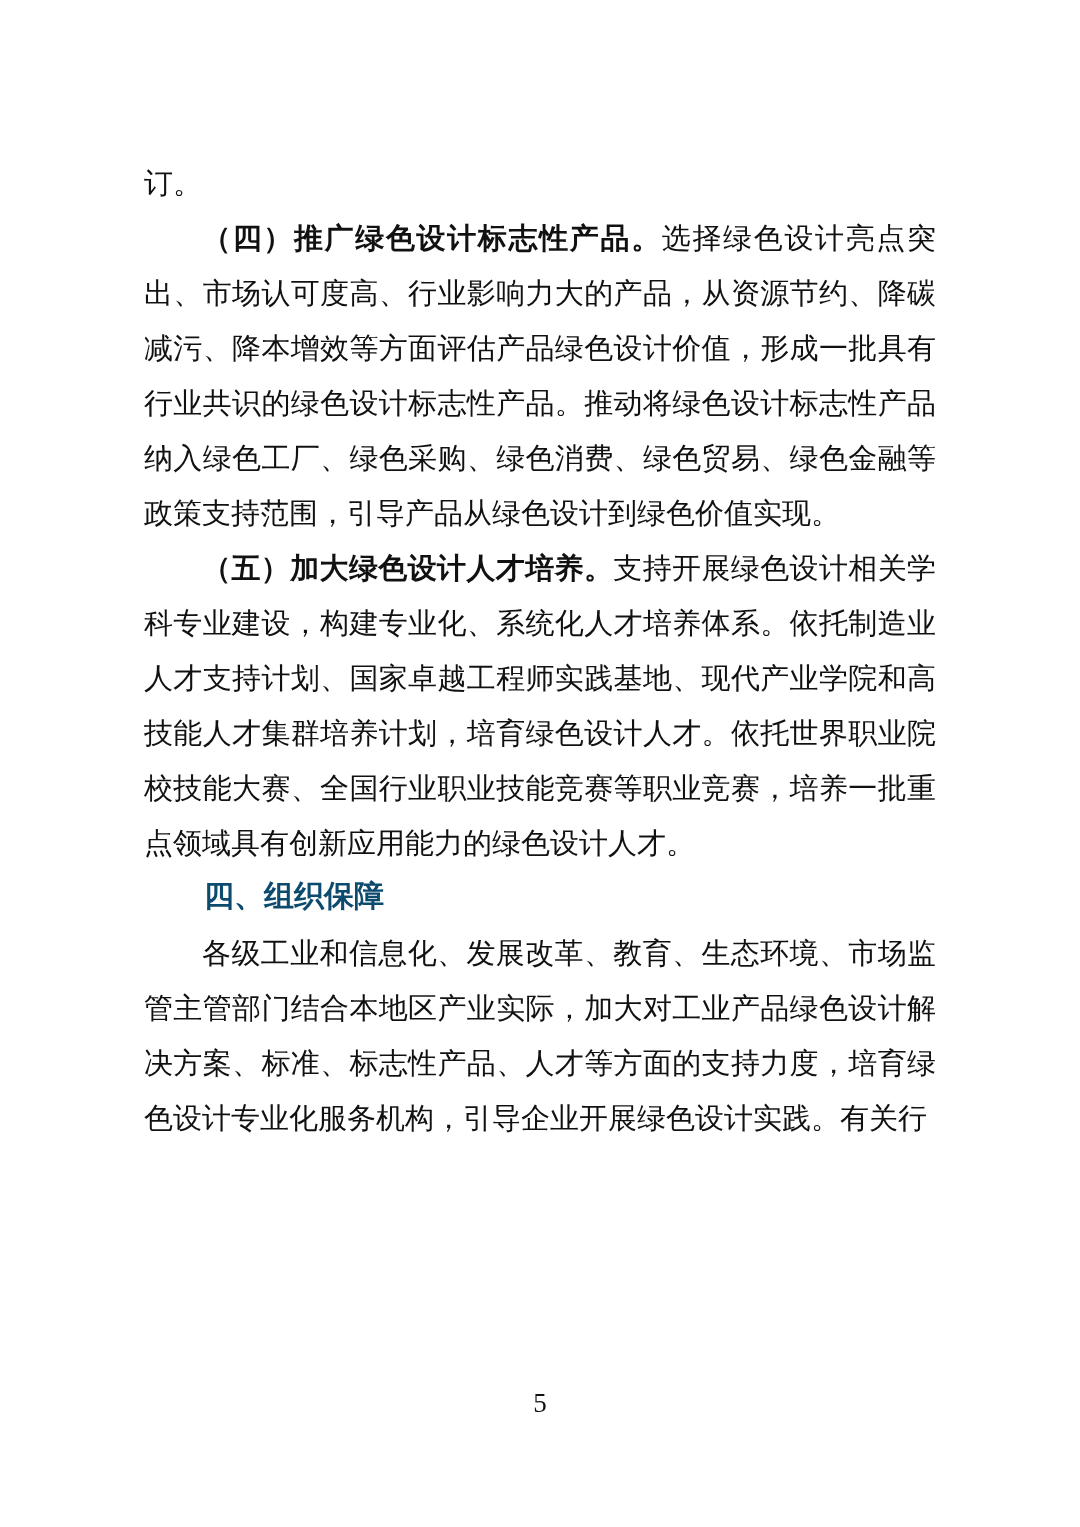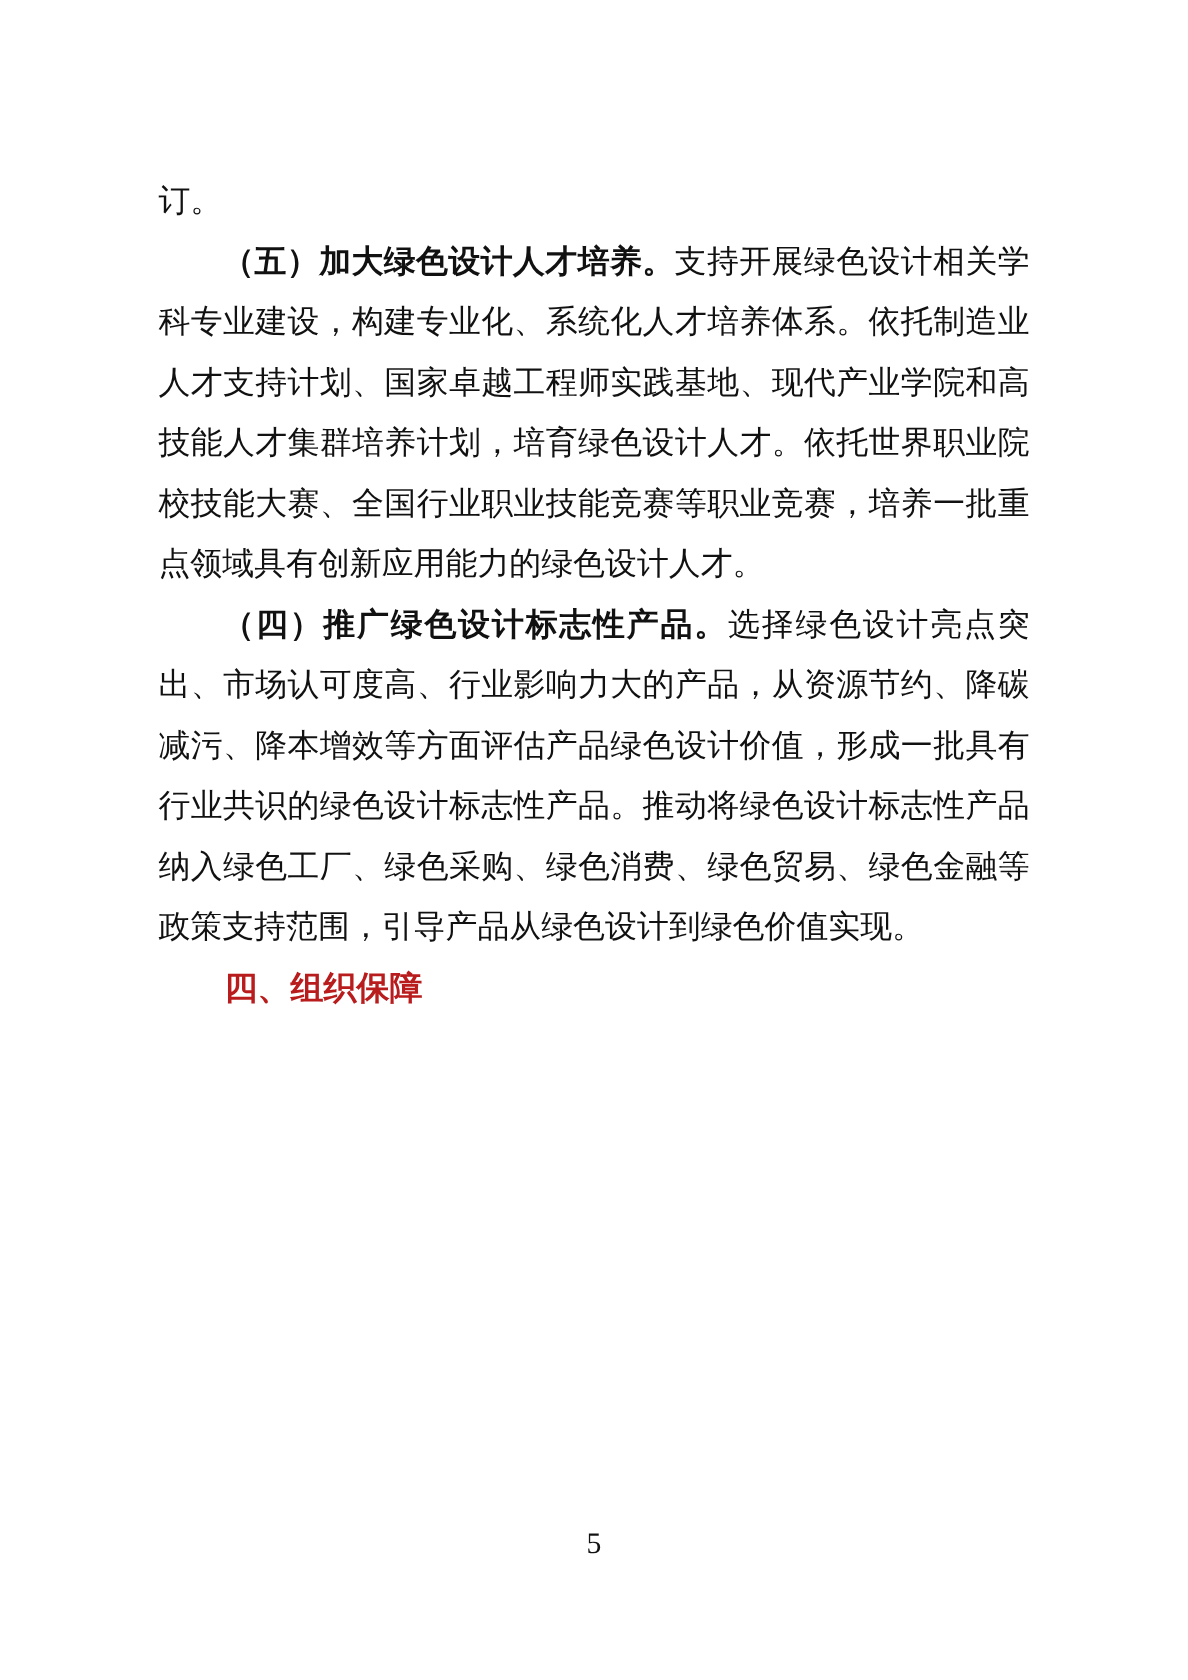--- a/index.html
+++ b/index.html
@@ -33,49 +33,50 @@
   }
   .para.continuation {
     text-indent: 0;
   }
   .para .lead {
     font-weight: bold;
   }
   .section-heading {
     margin: 0;
     text-indent: 2em;
-    font-family: Liberation Sans, sans-serif;
+    font-family: Liberation Mono, monospace;
     font-weight: bold;
     font-size: 30px;
     line-height: 55px;
-    color: #b91c1c;
+    color: #0c4a6e;
   }
   .footer {
     position: absolute;
     left: 0;
     top: 1388px;
     width: 1080px;
     text-align: center;
     font-family: "Liberation Serif", "DejaVu Serif", serif;
     font-size: 27px;
     color: #111111;
   }
 </style>
 </head>
 <body>
 
 <div class="page">
   <div class="content">
 
     <p class="para continuation">订。</p>
 
+    <p class="para"><span class="lead">（四）推广绿色设计标志性产品。</span><span>选择绿色设计亮点突出、市场认可度高、行业影响力大的产品，从资源节约、降碳减污、降本增效等方面评估产品绿色设计价值，形成一批具有行业共识的绿色设计标志性产品。推动将绿色设计标志性产品纳入绿色工厂、绿色采购、绿色消费、绿色贸易、绿色金融等政策支持范围，引导产品从绿色设计到绿色价值实现。</span></p>
+
     <p class="para"><span class="lead">（五）加大绿色设计人才培养。</span><span>支持开展绿色设计相关学科专业建设，构建专业化、系统化人才培养体系。依托制造业人才支持计划、国家卓越工程师实践基地、现代产业学院和高技能人才集群培养计划，培育绿色设计人才。依托世界职业院校技能大赛、全国行业职业技能竞赛等职业竞赛，培养一批重点领域具有创新应用能力的绿色设计人才。</span></p>
-
-    <p class="para"><span class="lead">（四）推广绿色设计标志性产品。</span><span>选择绿色设计亮点突出、市场认可度高、行业影响力大的产品，从资源节约、降碳减污、降本增效等方面评估产品绿色设计价值，形成一批具有行业共识的绿色设计标志性产品。推动将绿色设计标志性产品纳入绿色工厂、绿色采购、绿色消费、绿色贸易、绿色金融等政策支持范围，引导产品从绿色设计到绿色价值实现。</span></p>
 
 
     <p class="section-heading">四、组织保障</p>
 
+    <p class="para">各级工业和信息化、发展改革、教育、生态环境、市场监管主管部门结合本地区产业实际，加大对工业产品绿色设计解决方案、标准、标志性产品、人才等方面的支持力度，培育绿色设计专业化服务机构，引导企业开展绿色设计实践。有关行</p>
 
   </div>
 
   <div class="footer">5</div>
 </div>
 
 </body></html>

